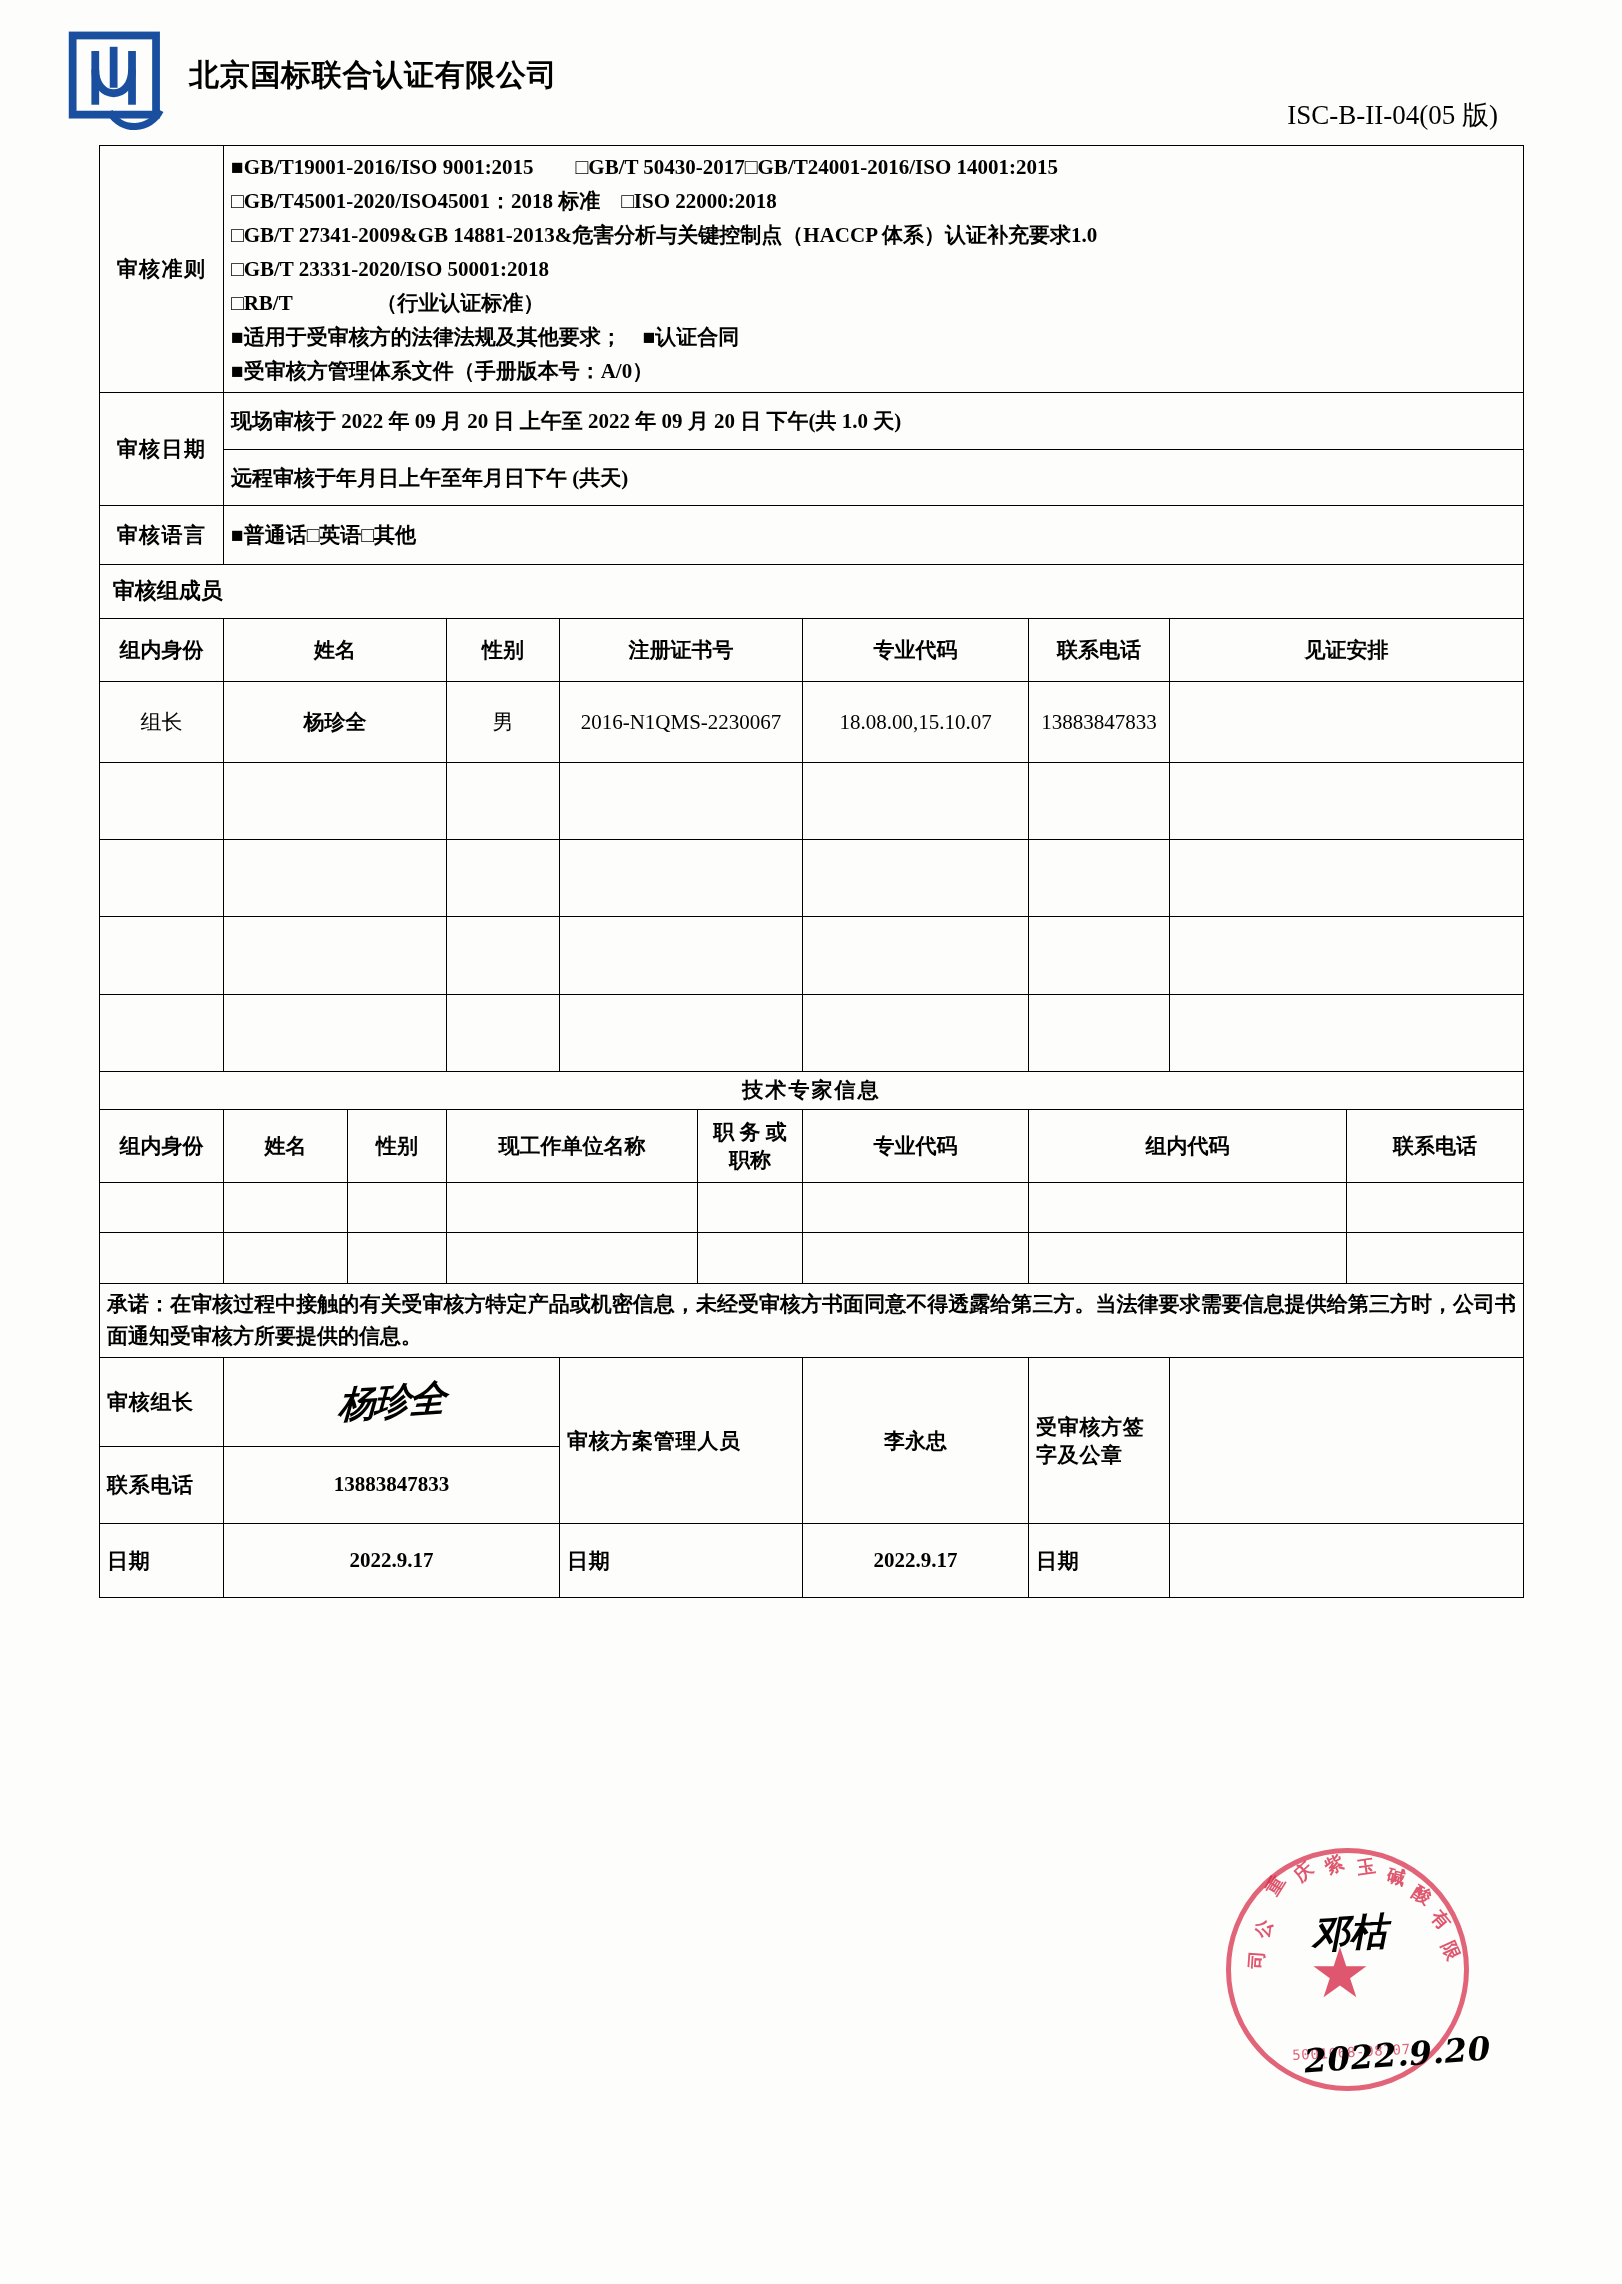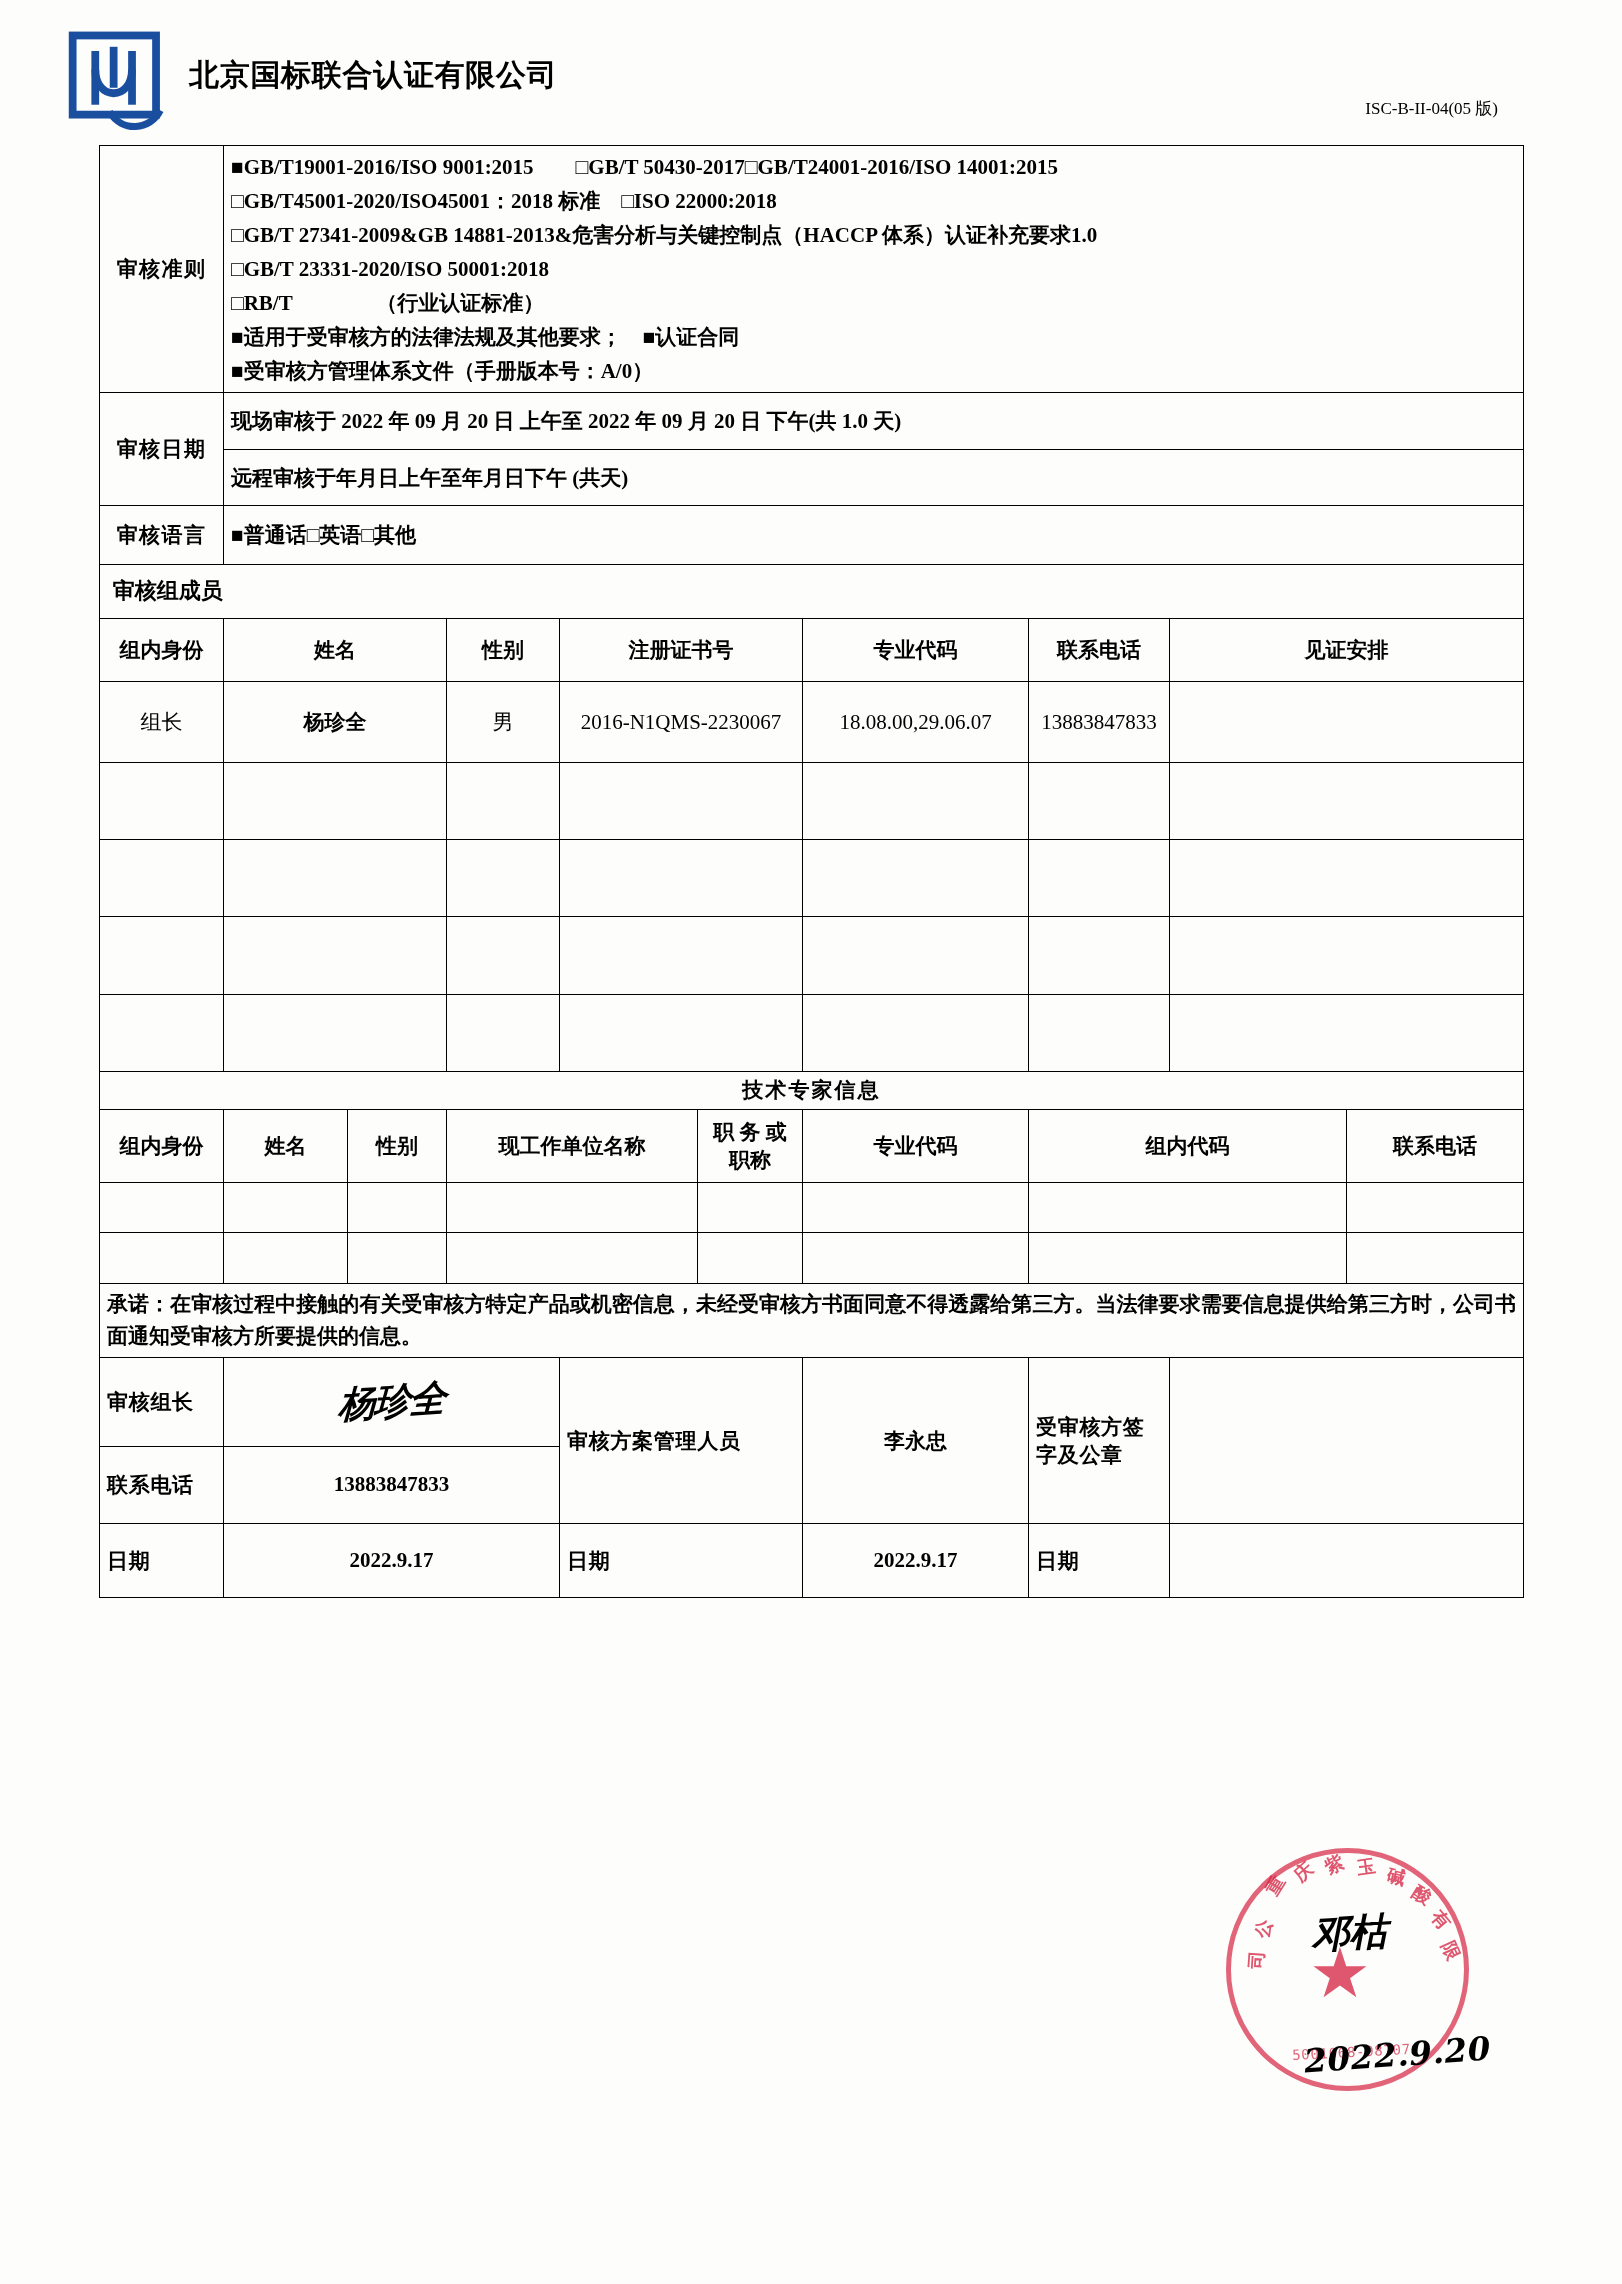--- a/index.html
+++ b/index.html
@@ -54,21 +54,21 @@
     font-family: "DejaVu Sans Mono", monospace;
     font-size: 21px;
     letter-spacing: 0px;
     white-space: nowrap;
   }
   .doc-code {
     position: absolute;
     right: 60px;
     top: 76px;
     font-family: "Liberation Serif", serif;
-    font-size: 17px;
+    font-size: 27px;
     white-space: nowrap;
   }
 
   
   table.main {
     position: absolute;
     left: 99px;
     top: 145px;
     width: 1423px;
     border-collapse: collapse;
@@ -291,21 +291,21 @@
       <td class="th-cell" colspan="2">专业代码</td>
       <td class="th-cell">联系电话</td>
       <td class="th-cell" colspan="2">见证安排</td>
     </tr>
 
     <tr>
       <td class="ctr" style="height:71px; font-weight:normal;">组长</td>
       <td class="ctr" colspan="2" style="font-weight:bold;">杨珍全</td>
       <td class="ctr">男</td>
       <td class="ctr" colspan="2">2016-N1QMS-2230067</td>
-      <td class="ctr" colspan="2">18.08.00,29.06.07</td>
+      <td class="ctr" colspan="2">18.08.00,15.10.07</td>
       <td class="phone-2line">13883847833</td>
       <td class="ctr" colspan="2"></td>
     </tr>
 
     <tr class="empty-row">
       <td></td>
       <td colspan="2"></td>
       <td></td>
       <td colspan="2"></td>
       <td colspan="2"></td>

